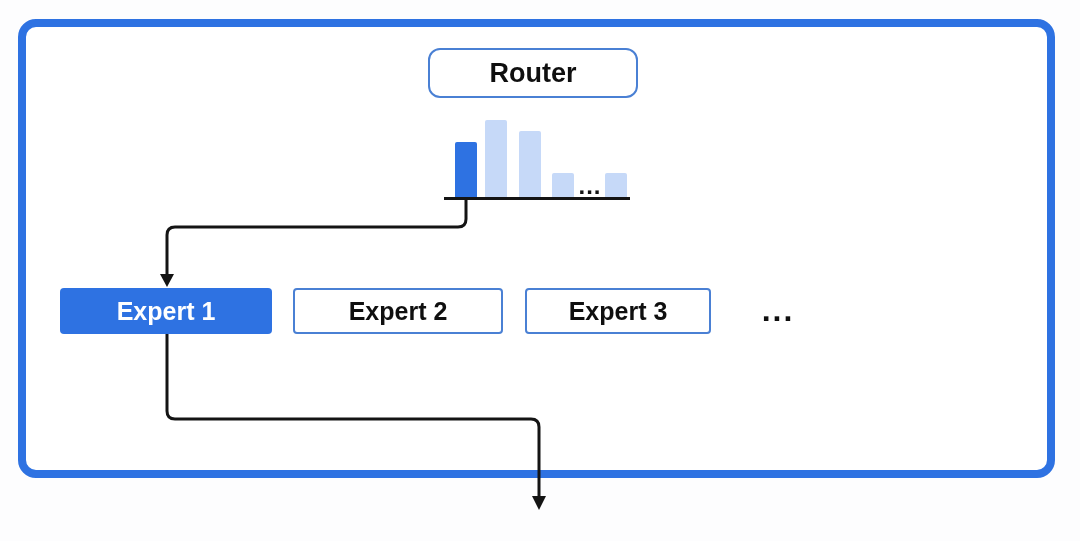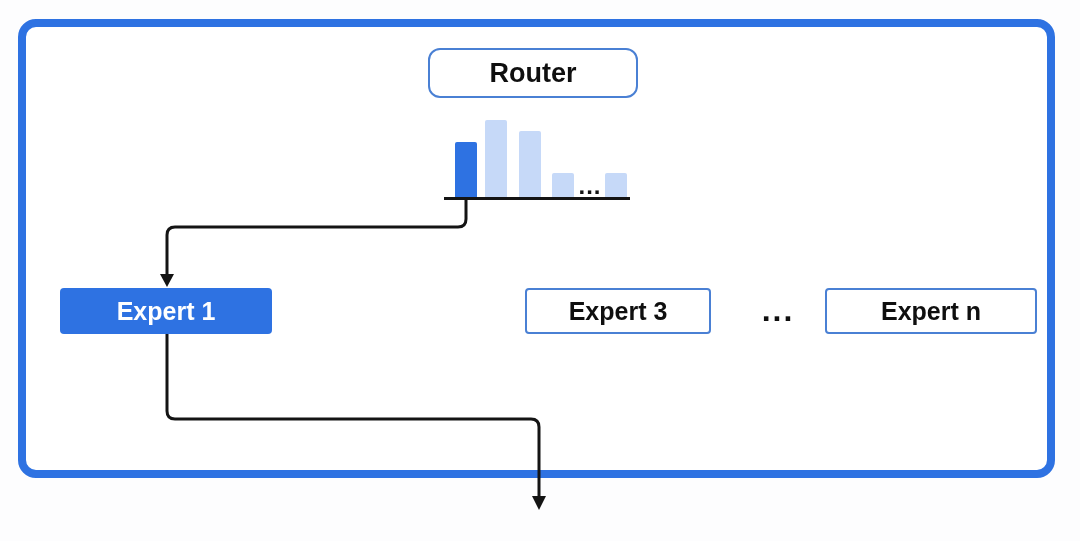--- a/index.html
+++ b/index.html
@@ -126,21 +126,21 @@
   <svg class="arrows" viewBox="0 0 1080 541" xmlns="http://www.w3.org/2000/svg">
     <path d="M466 197 L466 219 Q466 227 458 227 L175 227 Q167 227 167 235 L167 276"></path>
     <polygon points="160,274 174,274 167,287"></polygon>
     <path d="M167 334 L167 411 Q167 419 175 419 L531 419 Q539 419 539 427 L539 498"></path>
     <polygon points="532,496 546,496 539,510"></polygon>
   </svg>
 
   <div class="node expert expert-1">
     <span>Expert 1</span>
   </div>
+  <div class="node expert expert-2">
+    <span>Expert 2</span>
+  </div>
   <div class="node expert expert-3">
     <span>Expert 3</span>
   </div>
   <div class="experts-ellipsis">...</div>
-  <div class="node expert expert-n">
-    <span>Expert n</span>
-  </div>
 
 </div>
 
 </body></html>

